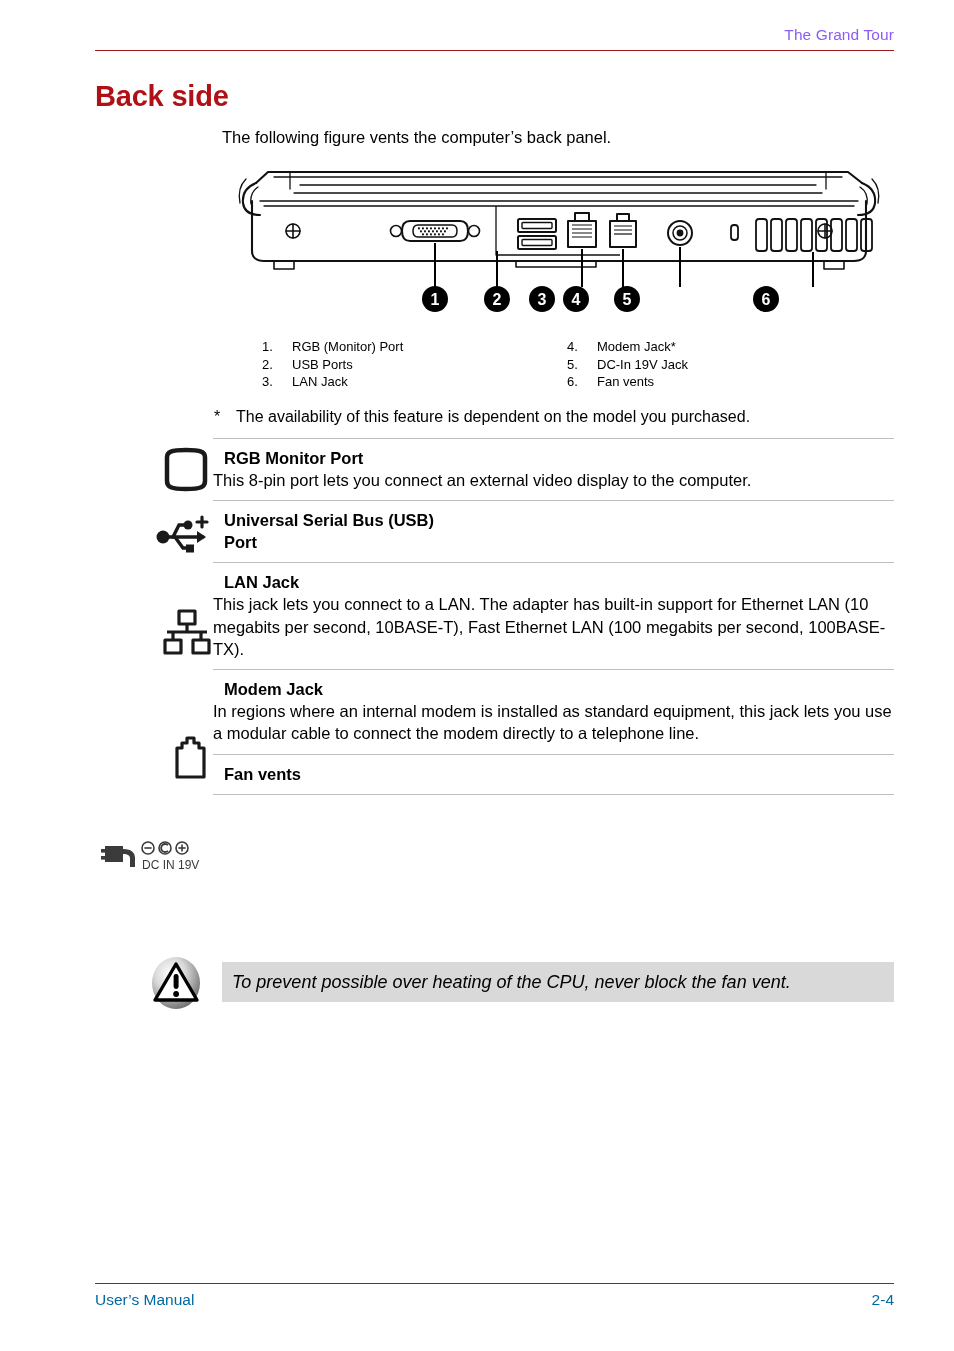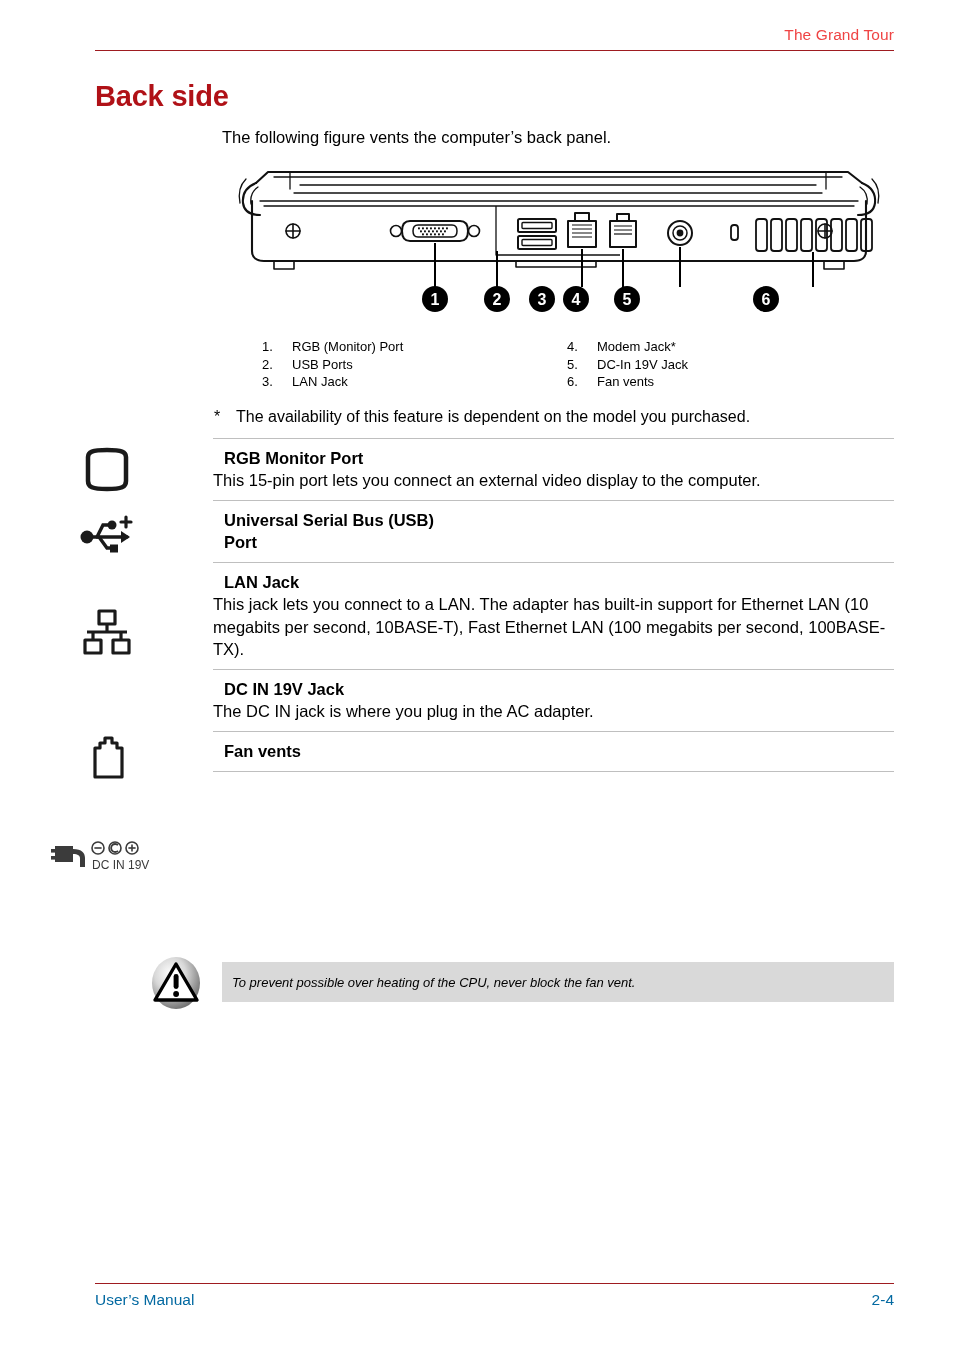--- a/index.html
+++ b/index.html
@@ -22,21 +22,21 @@
 
   
   .header {
     position: absolute;
     left: 95px;
     top: 26px;
     width: 799px;
   }
   .header-title {
     text-align: right;
-    color: #ef4444;
+    color: #8b5cf6;
     font-size: 15.5px;
     line-height: 18px;
     letter-spacing: .1px;
   }
   .header-rule {
     margin-top: 6px;
     border-top: 1.3px solid #9e1b20;
     width: 100%;
   }
 
@@ -138,37 +138,37 @@
     font-size: 16.5px;
     line-height: 22.3px;
   }
 
   
   .gutter-icon {
     position: absolute;
     left: 0;
     width: 213px;
     display: flex;
-    justify-content: center;
+    justify-content: flex-end;
     align-items: flex-start;
   }
 
   
   .caution {
     position: absolute;
     left: 222px;
     top: 962px;
     width: 672px;
     height: 40px;
     background: #d9d9d9;
     display: flex;
     align-items: center;
   }
   .caution-text {
-    font-size: 13px;
+    font-size: 18px;
     font-style: italic;
     padding-left: 10px;
   }
   .caution-icon {
     position: absolute;
     left: 148px;
     top: 955px;
   }
 
   
@@ -434,32 +434,32 @@
         <line x1="77.4" y1="12" x2="84.6" y2="12"></line>
         <line x1="81" y1="8.4" x2="81" y2="15.6"></line>
       </g>
       <text x="41" y="33" fill="#3b3b3b" font-family="Liberation Sans, sans-serif" font-size="12">DC IN 19V</text>
     </svg>
   </div>
 
   <div class="spec-table">
     <div class="spec-row">
       <div class="spec-term">RGB Monitor Port</div>
-      <div class="spec-desc">This 15-pin port lets you connect an external video display to the computer.</div>
+      <div class="spec-desc">This 8-pin port lets you connect an external video display to the computer.</div>
     </div>
     <div class="spec-row">
       <div class="spec-term">Universal Serial Bus (USB) Port</div>
     </div>
     <div class="spec-row">
       <div class="spec-term">LAN Jack</div>
       <div class="spec-desc">This jack lets you connect to a LAN. The adapter has built-in support for Ethernet LAN (10 megabits per second, 10BASE-T), Fast Ethernet LAN (100 megabits per second, 100BASE-TX).</div>
     </div>
     <div class="spec-row">
-      <div class="spec-term">DC IN 19V Jack</div>
-      <div class="spec-desc">The DC IN jack is where you plug in the AC adapter.</div>
+      <div class="spec-term">Modem Jack</div>
+      <div class="spec-desc">In regions where an internal modem is installed as standard equipment, this jack lets you use a modular cable to connect the modem directly to a telephone line.</div>
     </div>
     <div class="spec-row">
       <div class="spec-term">Fan vents</div>
     </div>
   </div>
 
   <div class="caution-icon">
     <svg width="56" height="56" viewBox="0 0 56 56">
       <defs>
         <radialGradient id="sphereGrad" cx="38%" cy="32%" r="72%">

